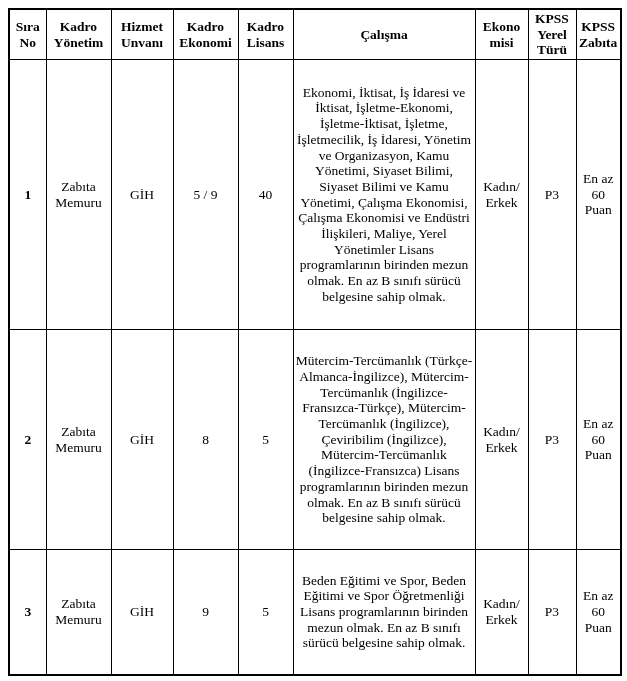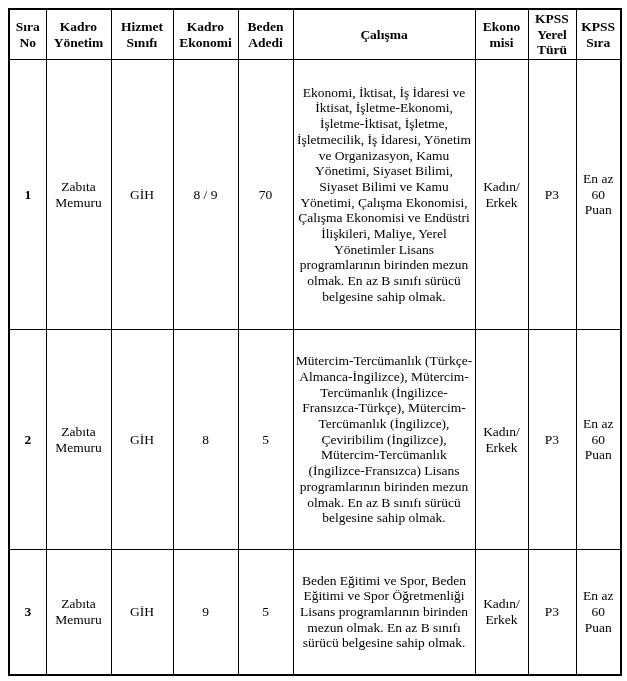--- a/index.html
+++ b/index.html
@@ -65,36 +65,36 @@
       <col style="width:55px">
       <col style="width:182px">
       <col style="width:53px">
       <col style="width:48px">
       <col style="width:45px">
     </colgroup>
     <thead>
       <tr class="header-row">
         <th>Sıra No</th>
         <th>Kadro Yönetim</th>
-        <th>Hizmet Sınıfı</th>
+        <th>Hizmet Unvanı</th>
         <th>Kadro Ekonomi</th>
-        <th>Beden Adedi</th>
+        <th>Kadro Lisans</th>
         <th>Çalışma</th>
         <th>Ekonomisi</th>
         <th>KPSS Yerel Türü</th>
-        <th>KPSS Sıra</th>
+        <th>KPSS Zabıta</th>
       </tr>
     </thead>
     <tbody>
       <tr class="row-1">
         <td class="cell-sira">1</td>
         <td>Zabıta Memuru</td>
         <td>GİH</td>
-        <td>8 / 9</td>
-        <td>70</td>
+        <td>5 / 9</td>
+        <td>40</td>
         <td class="cell-niteligi">Ekonomi, İktisat, İş İdaresi ve İktisat, İşletme-Ekonomi, İşletme-İktisat, İşletme, İşletmecilik, İş İdaresi, Yönetim ve Organizasyon, Kamu Yönetimi, Siyaset Bilimi, Siyaset Bilimi ve Kamu Yönetimi, Çalışma Ekonomisi, Çalışma Ekonomisi ve Endüstri İlişkileri, Maliye, Yerel Yönetimler Lisans programlarının birinden mezun olmak. En az B sınıfı sürücü belgesine sahip olmak.</td>
         <td>Kadın/ Erkek</td>
         <td>P3</td>
         <td>En az 60 Puan</td>
       </tr>
       <tr class="row-2">
         <td class="cell-sira">2</td>
         <td>Zabıta Memuru</td>
         <td>GİH</td>
         <td>8</td>

